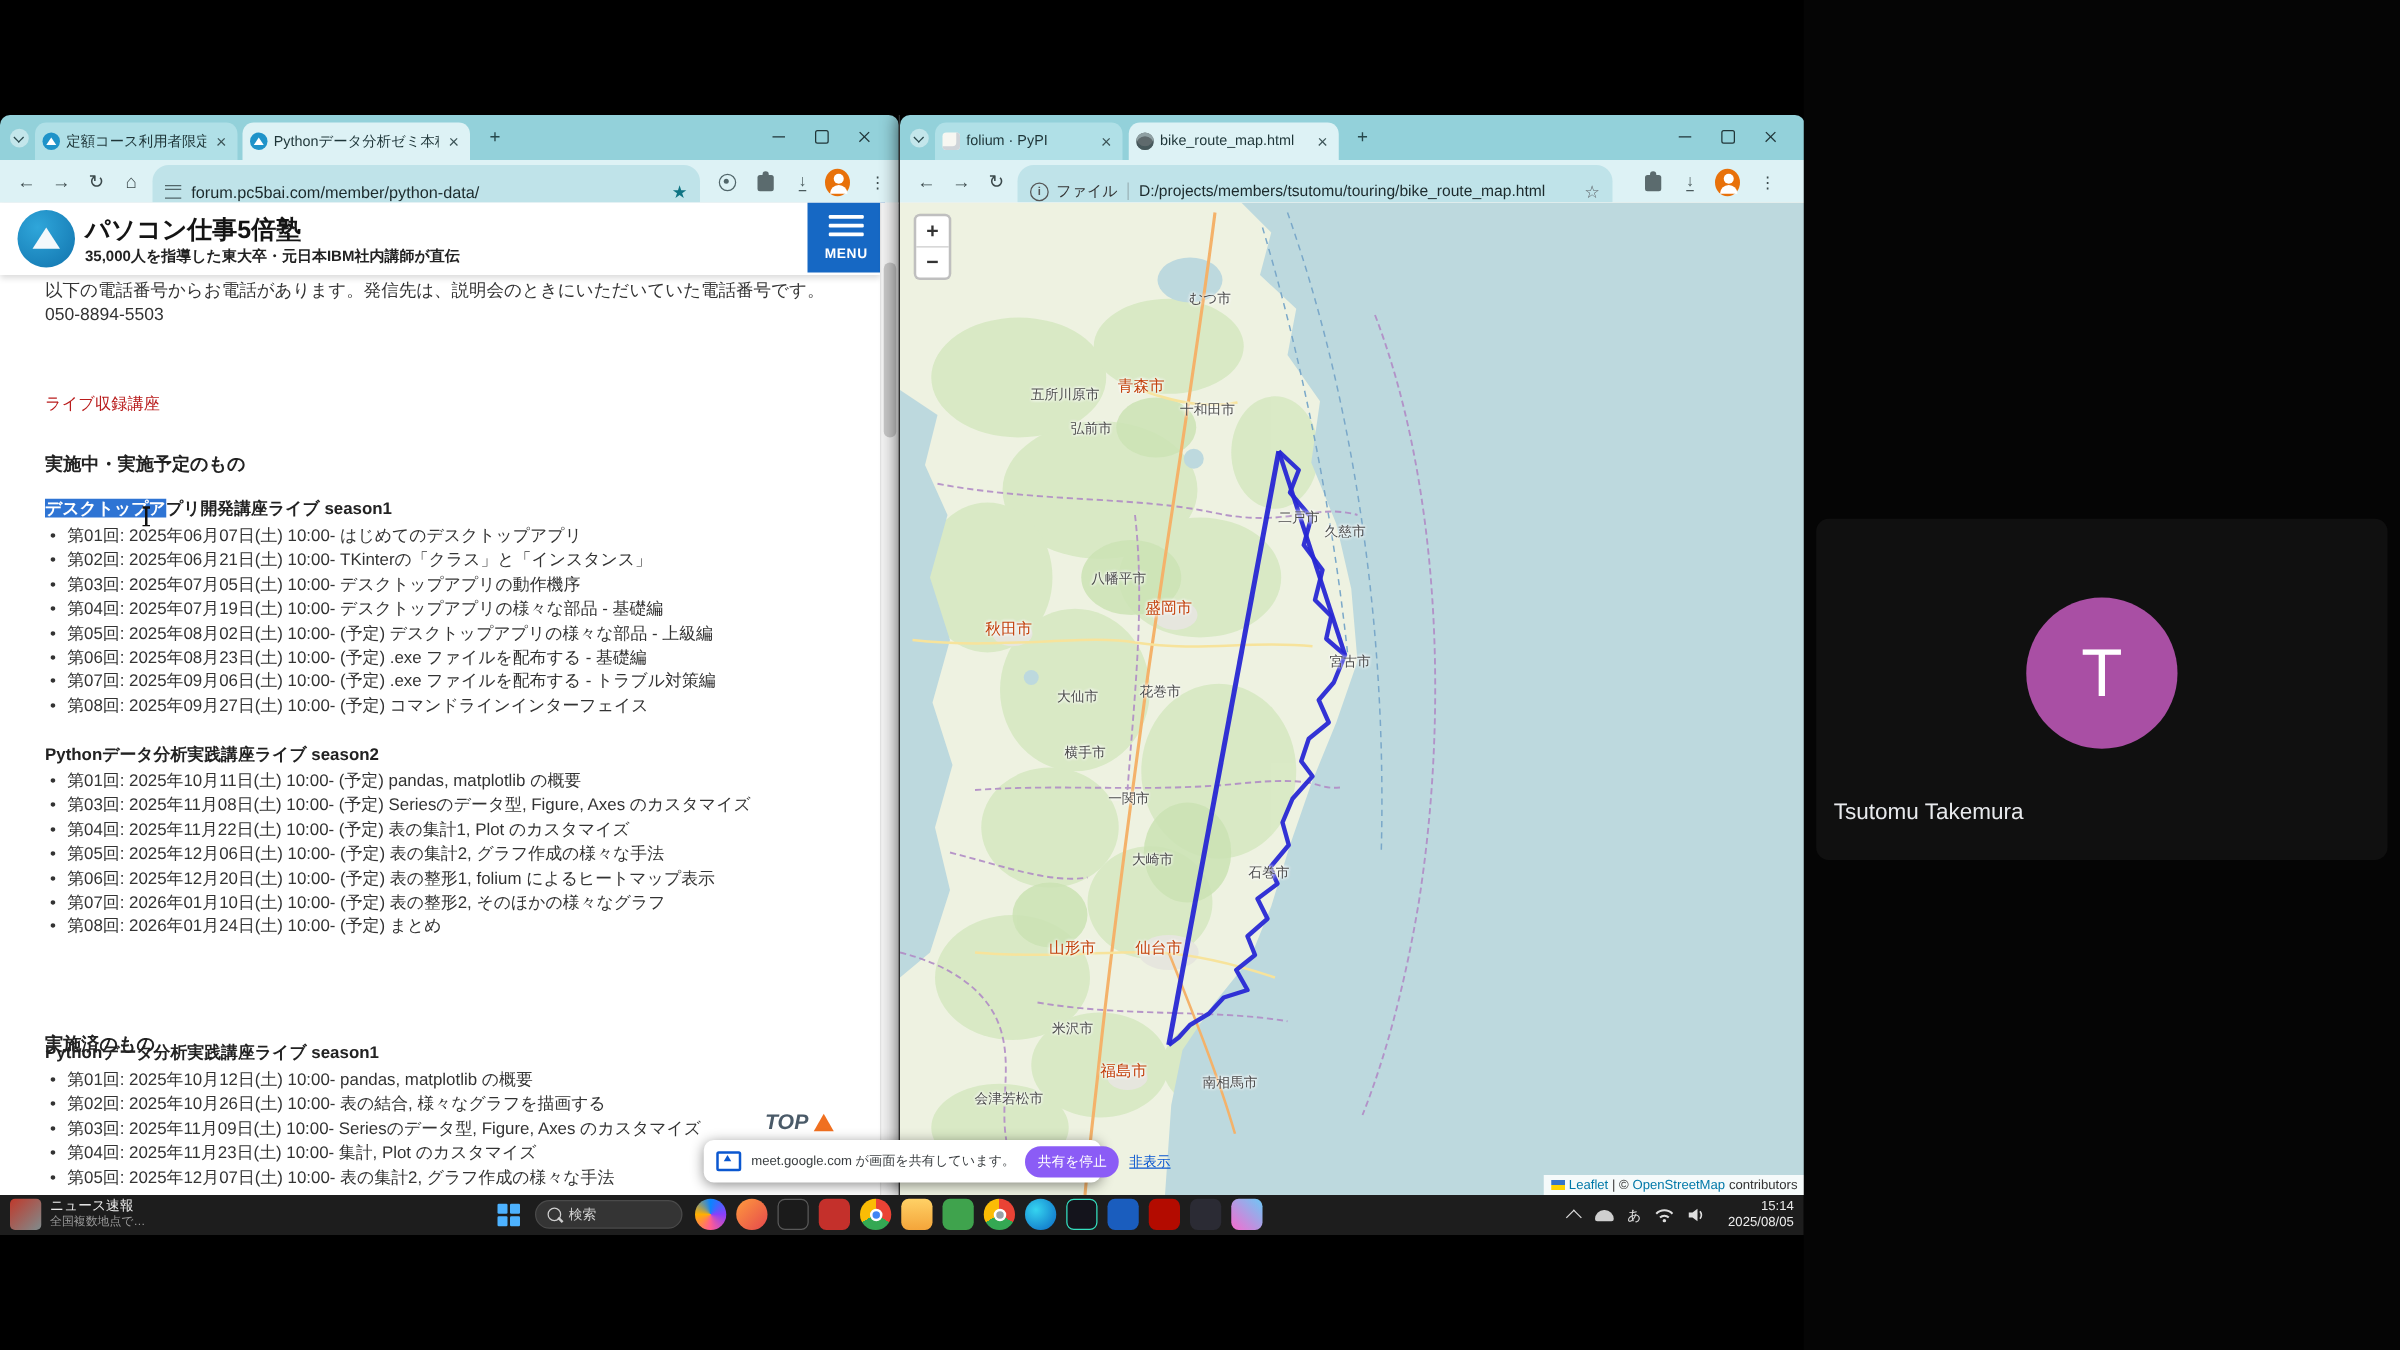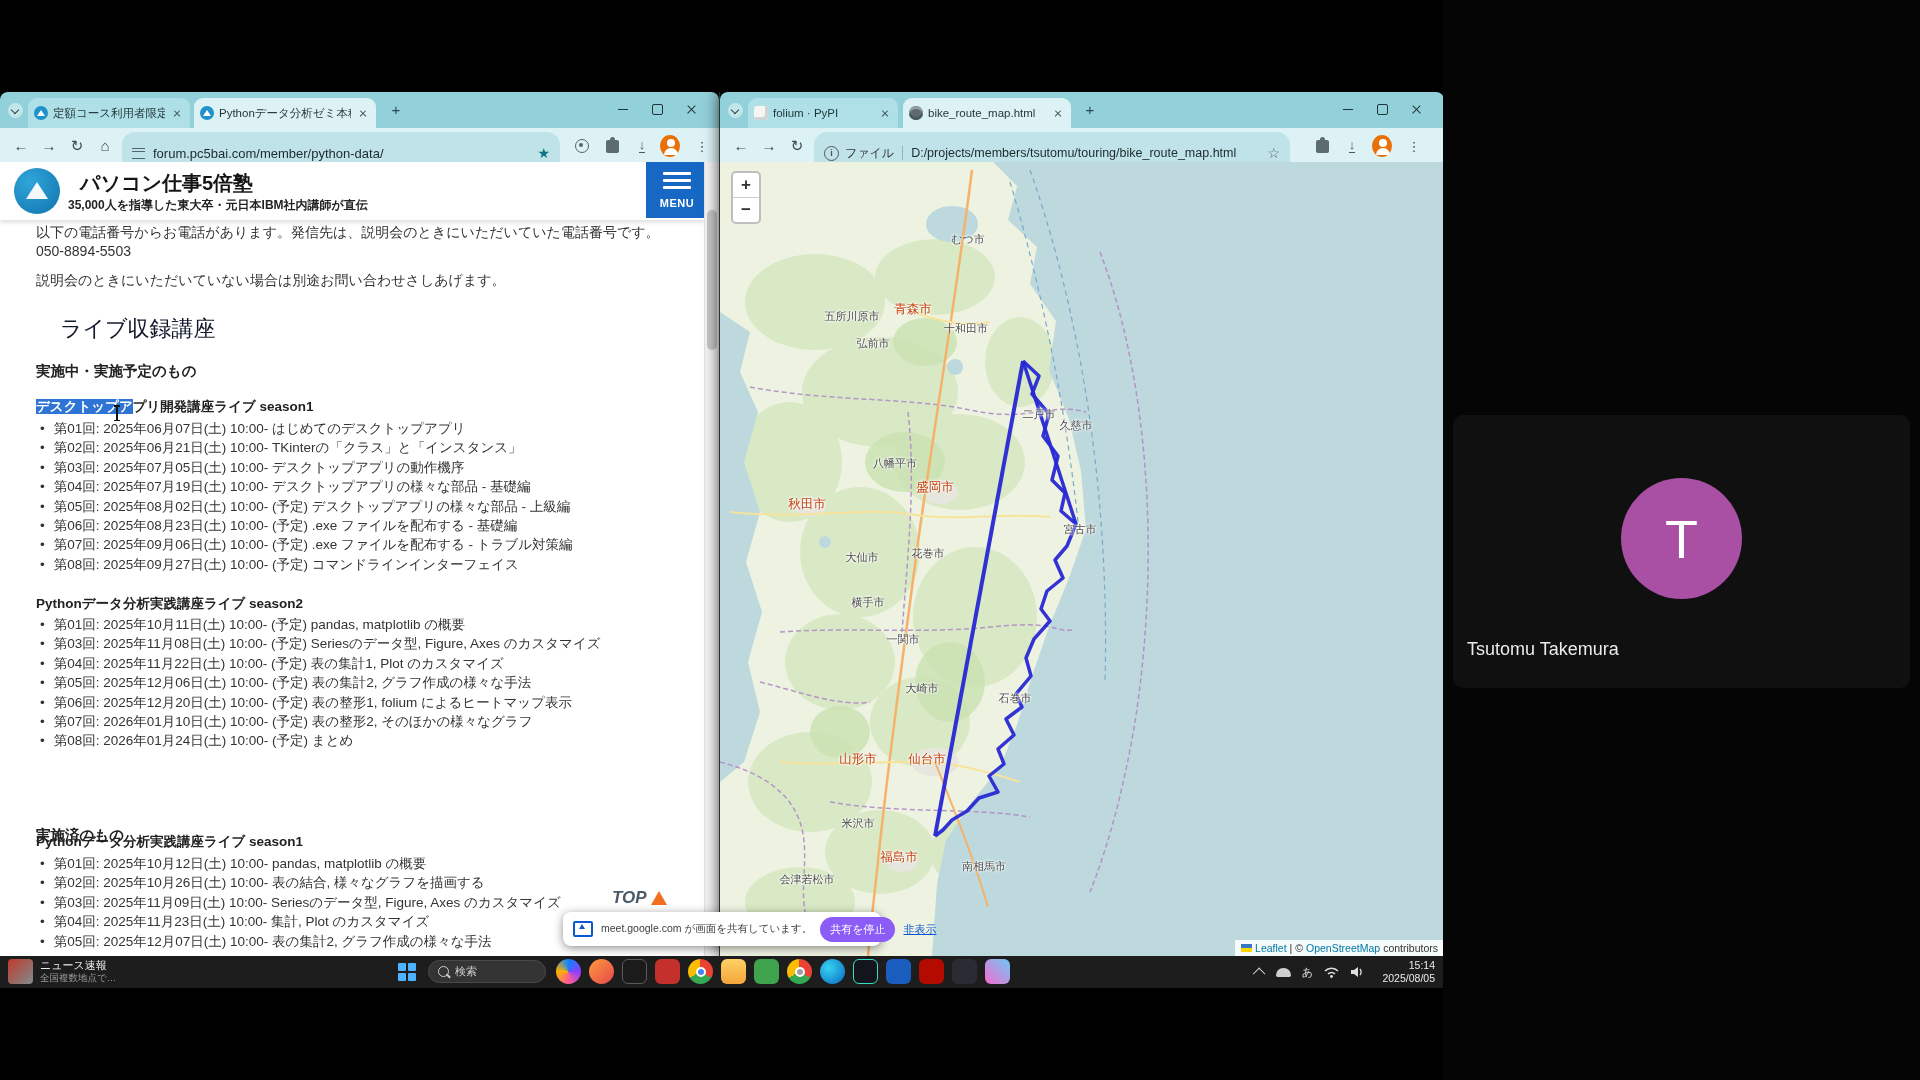--- a/index.html
+++ b/index.html
@@ -58,31 +58,31 @@
   .lens{width:14px;height:14px;border:1.6px solid #51666a;border-radius:50%;position:relative;box-sizing:border-box;}
   .lens:after{content:"";position:absolute;left:3.2px;top:3.2px;width:4px;height:4px;border-radius:50%;background:#51666a;}
   .info-i{width:13px;height:13px;border:1.3px solid #555;border-radius:50%;color:#555;font-size:9px;line-height:13px;text-align:center;flex:none;font-weight:bold;}
   .pillsep{width:1px;height:14px;background:#9bb3b7;margin:0 8px;flex:none;}
   .pill-label{font-size:12px;color:#333;margin-left:6px;flex:none;}
 
   
   .siteheader{position:absolute;left:0;top:0;width:705px;height:58px;background:#fff;box-shadow:0 2px 5px rgba(0,0,0,.15);}
   .logo{position:absolute;left:14px;top:6px;width:46px;height:46px;border-radius:50%;background:radial-gradient(circle at 35% 30%,#2fa6da,#1173ad);}
   .logo:after{content:"";position:absolute;left:12px;top:14px;border-left:11px solid transparent;border-right:11px solid transparent;border-bottom:17px solid #f4f8fb;}
-  .sitetitle{position:absolute;left:68px;top:8px;font-size:20px;font-weight:bold;color:#141414;margin-left:12px;}
+  .sitetitle{position:absolute;left:68px;top:8px;font-size:20px;font-weight:bold;color:#141414;}
   .sitesub{position:absolute;left:68px;top:35px;font-size:12px;font-weight:bold;color:#222;}
   .menubtn{position:absolute;left:646px;top:0;width:62px;height:56px;background:#1668c4;color:#fff;text-align:center;}
   .menubtn .bars{display:block;margin:10px auto 2px;width:28px;}
   .menubtn .bars span{display:block;height:3px;background:#fff;margin-bottom:4px;border-radius:1px;}
   .menubtn .mlabel{font-size:11px;font-weight:bold;letter-spacing:.5px;}
   .scrollbar{position:absolute;right:0;top:0;width:14px;height:794px;background:#f3f3f3;border-left:1px solid #e2e2e2;}
   .thumb{position:absolute;left:2px;top:48px;width:10px;height:140px;background:#c7c7c7;border-radius:5px;}
 
   .ptext{position:absolute;left:36px;font-size:14px;color:#333;white-space:nowrap;}
-  .h-live{position:absolute;left:36px;font-size:22px;color:#0f172a;margin-left:24px;}
+  .h-live{position:absolute;left:36px;font-size:13px;color:#b91c1c;}
   .h-bold{position:absolute;left:36px;font-size:14.5px;font-weight:bold;color:#222;white-space:nowrap;}
   .h-sub{position:absolute;left:36px;font-size:13.5px;font-weight:bold;color:#222;white-space:nowrap;}
   .sel{background:#2e74d4;color:#fff;}
   .clist{position:absolute;left:40px;margin:0;padding:0;list-style:none;}
   .clist li{font-size:13.5px;color:#333;line-height:19.4px;white-space:nowrap;}
   .clist li:before{content:"•";margin-right:9px;color:#333;}
   .ibeam{position:absolute;left:116px;top:244px;width:1.5px;height:14px;background:#111;}
   .ibeam:before,.ibeam:after{content:"";position:absolute;left:-2.5px;width:6.5px;height:1.5px;background:#111;}
   .ibeam:before{top:-1px;} .ibeam:after{bottom:-1px;}
   .topwidget{position:absolute;left:612px;top:726px;display:flex;align-items:center;gap:4px;}
@@ -207,21 +207,20 @@
                 <span></span>
                 <span></span>
                 <span></span>
               </span>
             <span class="mlabel">MENU</span>
           </div>
         </div>
 
         <div class="ptext" style="top:62px;">以下の電話番号からお電話があります。発信先は、説明会のときにいただいていた電話番号です。</div>
         <div class="ptext" style="top:81px;">050-8894-5503</div>
-        <div class="ptext" style="top:110px;">説明会のときにいただいていない場合は別途お問い合わせさしあげます。</div>
 
         <div class="h-live" style="top:152px;">ライブ収録講座</div>
         <div class="h-bold" style="top:200px;">実施中・実施予定のもの</div>
 
         <div class="h-sub" style="top:236px;"><span class="sel">デスクトップア</span><span>プリ開発講座ライブ season1</span></div>
         <span class="ibeam"></span>
         <ul class="clist" style="top:257px;">
 
         <li>第01回: 2025年06月07日(土) 10:00- はじめてのデスクトップアプリ</li>
             <li>第02回: 2025年06月21日(土) 10:00- TKinterの「クラス」と「インスタンス」</li>

